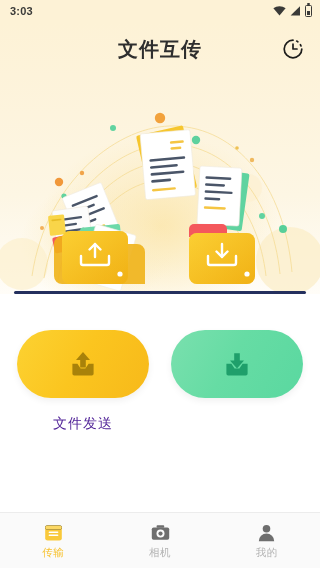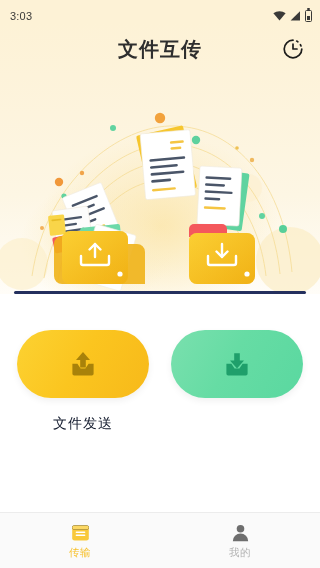--- a/index.html
+++ b/index.html
@@ -13,23 +13,23 @@
   #phone{
     width:320px; height:568px; position:relative; overflow:hidden;
     background:#ffffff;
     display:flex; flex-direction:column;
   }
 
   
   .statusbar{
     height:22px; flex:0 0 22px;
     background:#fdf2d6;
-    display:flex; align-items:flex-end; justify-content:space-between;
+    display:flex; align-items:center; justify-content:space-between;
     padding:0 8px 0 10px;
-    position:relative; z-index:6;
+    position:relative; z-index:6;font-weight:bold;
   }
   .status-time{ font-size:11px; color:#3a3a38; letter-spacing:.2px; line-height:1; }
   .status-icons{ display:flex; align-items:center; gap:4px; }
   .ico-wifi{ width:13px; height:10px; position:relative; }
   .ico-wifi svg{ display:block; }
   .ico-signal svg{ display:block; }
   .ico-batt{ width:7px; height:12px; border:1.4px solid #3a3a38; border-radius:1.5px; position:relative; }
   .ico-batt:before{ content:""; position:absolute; top:-3px; left:1.4px; width:2.6px; height:1.8px; background:#3a3a38; border-radius:1px; }
   .ico-batt:after{ content:""; position:absolute; left:0.6px; right:0.6px; bottom:0.6px; height:45%; background:#3a3a38; }
 
@@ -76,21 +76,21 @@
     cursor:pointer;
   }
   .action-card{
     width:132px; height:68px; border-radius:34px;
     display:flex; align-items:center; justify-content:center;
     box-shadow:0 3px 7px rgba(0,0,0,0.06);
   }
   .action-card.send{ background:linear-gradient(120deg,#fcd232 0%, #fbc51f 48%, #f7b91a 100%); }
   .action-card.recv{ background:linear-gradient(120deg,#7ae0ae 0%, #66dca4 45%, #5ad8a0 100%); }
   .action-label{
-    margin-top:17px; font-size:14px; color:#0f172a; letter-spacing:1px;
+    margin-top:17px; font-size:14px; color:#4c1d95; letter-spacing:1px;
   }
 
   
   .tabbar{
     flex:0 0 56px; height:56px;
     background:#fafafa;
     border-top:1px solid #ececec;
     display:flex; align-items:center;
   }
   .tab{
@@ -317,20 +317,31 @@
           <rect x="2.2" y="2.4" width="16.6" height="4" rx="1.6" fill="#fbd css"></rect>
           <rect x="2.2" y="2.4" width="16.6" height="4" rx="1.6" fill="#fcd864"></rect>
           <rect x="5.6" y="8.4" width="9.8" height="1.5" rx="0.75" fill="#ffffff"></rect>
           <rect x="5.6" y="11.6" width="9.8" height="1.5" rx="0.75" fill="#ffffff"></rect>
         </svg>
       </span>
       <span class="tab-label">传输</span>
     </div>
 
 
+    <div class="tab">
+      <span class="tab-icon">
+        <svg width="21" height="20" viewBox="0 0 21 20">
+          <rect x="6.6" y="2.2" width="7.6" height="2.6" rx="0.8" fill="#6e6e6e"></rect>
+          <rect x="1.8" y="4.4" width="17.4" height="12.4" rx="1.8" fill="#6e6e6e"></rect>
+          <circle cx="10.5" cy="10.6" r="4" fill="#fafafa"></circle>
+          <circle cx="10.5" cy="10.6" r="2.1" fill="#6e6e6e"></circle>
+        </svg>
+      </span>
+      <span class="tab-label">相机</span>
+    </div>
 
 
     <div class="tab">
       <span class="tab-icon">
         <svg width="21" height="20" viewBox="0 0 21 20">
           <circle cx="10.5" cy="5.8" r="3.8" fill="#6e6e6e"></circle>
           <path d="M2.8 18.2 a7.7 7.7 0 0 1 15.4 0 z" fill="#6e6e6e"></path>
         </svg>
       </span>
       <span class="tab-label">我的</span>

